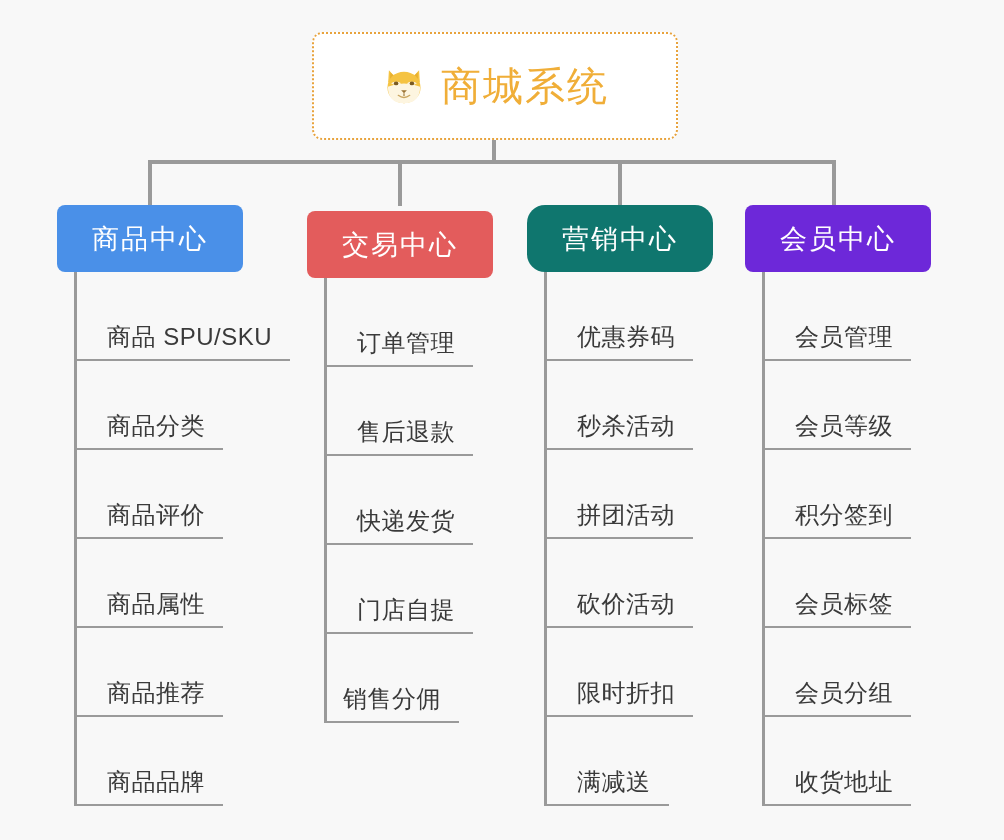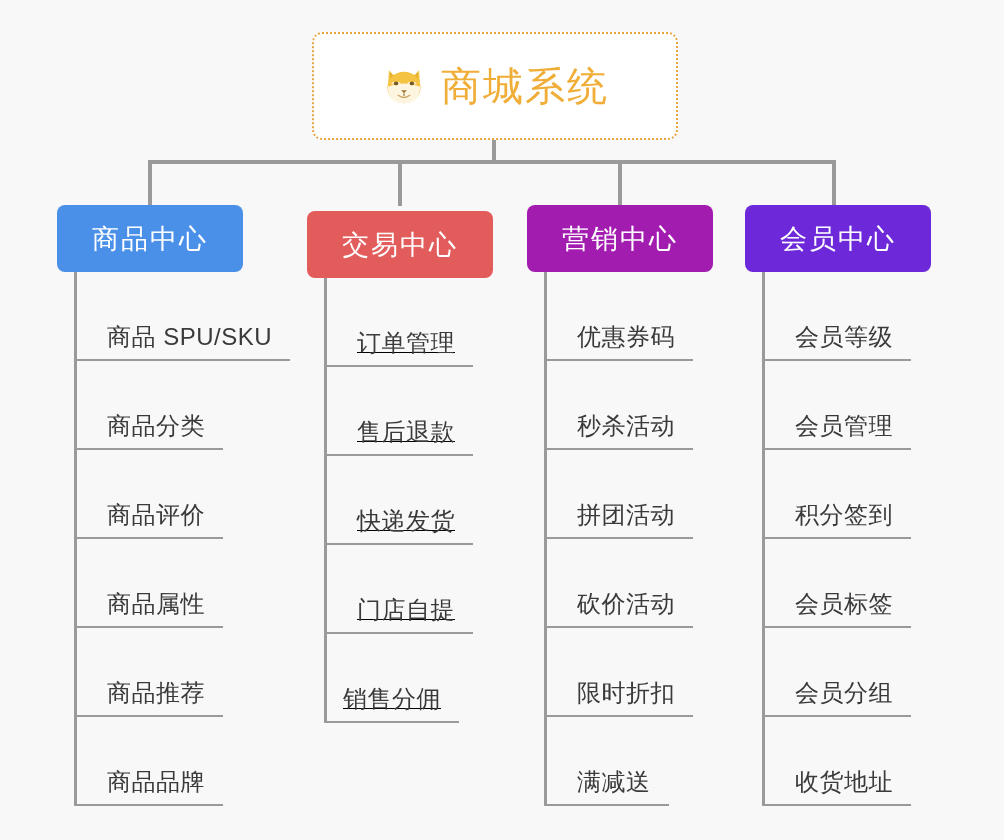--- a/index.html
+++ b/index.html
@@ -175,41 +175,41 @@
         <div class="leaf-item">
           <span class="leaf-underline" style="border-bottom-color: rgb(154, 154, 154);"><span class="leaf-label">商品品牌</span></span>
         </div>
       </div>
     </div>
     <div class="conn conn-drop" style="left: 398px; background: rgb(154, 154, 154);"></div>
     <div class="branch" style="left: 307px; width: 186px;">
       <div class="branch-header" style="background: rgb(227, 92, 92); margin-top: 6px;">
         <span class="branch-header-label">交易中心</span>
       </div>
-      <div class="leaf-list" style="border-left-color: rgb(154, 154, 154); text-decoration: underline;">
+      <div class="leaf-list" style="border-left-color: rgb(154, 154, 154);">
         <div class="leaf-item">
           <span class="leaf-underline" style="border-bottom-color: rgb(154, 154, 154);"><span class="leaf-label">订单管理</span></span>
         </div>
         <div class="leaf-item">
           <span class="leaf-underline" style="border-bottom-color: rgb(154, 154, 154);"><span class="leaf-label">售后退款</span></span>
         </div>
         <div class="leaf-item">
           <span class="leaf-underline" style="border-bottom-color: rgb(154, 154, 154);"><span class="leaf-label">快递发货</span></span>
         </div>
         <div class="leaf-item">
           <span class="leaf-underline" style="border-bottom-color: rgb(154, 154, 154);"><span class="leaf-label">门店自提</span></span>
         </div>
         <div class="leaf-item">
           <span class="leaf-underline" style="border-bottom-color: rgb(154, 154, 154); padding-left: 16px;"><span class="leaf-label">销售分佣</span></span>
         </div>
       </div>
     </div>
     <div class="conn conn-drop" style="left: 618px; background: rgb(154, 154, 154);"></div>
     <div class="branch" style="left: 527px; width: 186px;">
-      <div class="branch-header" style="background: #a21caf;">
+      <div class="branch-header" style="background: #0f766e; border-radius: 18px;">
         <span class="branch-header-label">营销中心</span>
       </div>
       <div class="leaf-list" style="border-left-color: rgb(154, 154, 154);">
         <div class="leaf-item">
           <span class="leaf-underline" style="border-bottom-color: rgb(154, 154, 154);"><span class="leaf-label">优惠券码</span></span>
         </div>
         <div class="leaf-item">
           <span class="leaf-underline" style="border-bottom-color: rgb(154, 154, 154);"><span class="leaf-label">秒杀活动</span></span>
         </div>
         <div class="leaf-item">
@@ -226,26 +226,26 @@
         </div>
       </div>
     </div>
     <div class="conn conn-drop" style="left: 832px; background: rgb(154, 154, 154);"></div>
     <div class="branch" style="left: 745px; width: 186px;">
       <div class="branch-header" style="background: #6d28d9;">
         <span class="branch-header-label">会员中心</span>
       </div>
       <div class="leaf-list" style="border-left-color: rgb(154, 154, 154);">
         <div class="leaf-item">
+          <span class="leaf-underline" style="border-bottom-color: rgb(154, 154, 154);"><span class="leaf-label">会员管理</span></span>
+        </div>
+        <div class="leaf-item">
           <span class="leaf-underline" style="border-bottom-color: rgb(154, 154, 154);"><span class="leaf-label">会员等级</span></span>
         </div>
         <div class="leaf-item">
-          <span class="leaf-underline" style="border-bottom-color: rgb(154, 154, 154);"><span class="leaf-label">会员管理</span></span>
-        </div>
-        <div class="leaf-item">
           <span class="leaf-underline" style="border-bottom-color: rgb(154, 154, 154);"><span class="leaf-label">积分签到</span></span>
         </div>
         <div class="leaf-item">
           <span class="leaf-underline" style="border-bottom-color: rgb(154, 154, 154);"><span class="leaf-label">会员标签</span></span>
         </div>
         <div class="leaf-item">
           <span class="leaf-underline" style="border-bottom-color: rgb(154, 154, 154);"><span class="leaf-label">会员分组</span></span>
         </div>
         <div class="leaf-item">
           <span class="leaf-underline" style="border-bottom-color: rgb(154, 154, 154);"><span class="leaf-label">收货地址</span></span>

